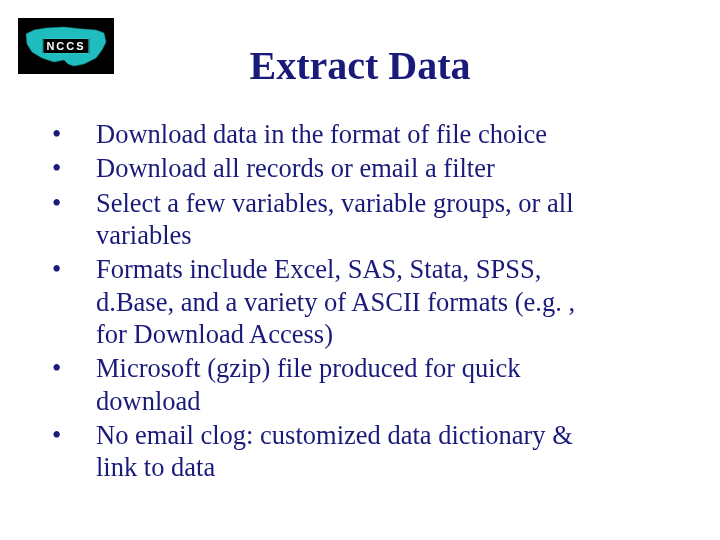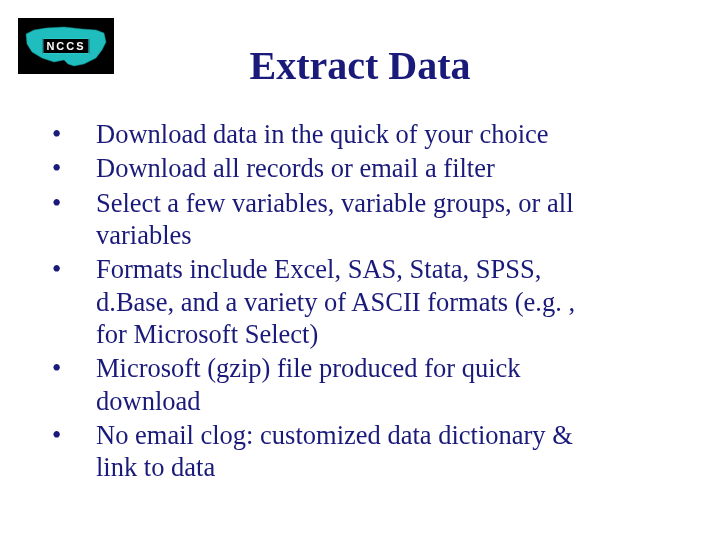--- a/index.html
+++ b/index.html
@@ -99,33 +99,33 @@
     </svg>
     <div class="label-bg">NCCS</div>
   </div>
 
   <div class="title">Extract Data</div>
 
   <div class="body">
     <ul class="bullets">
       <li>
         <span class="dot">•</span>
-        <span class="txt">Download data in the quick of your choice</span>
+        <span class="txt">Download data in the format of file choice</span>
       </li>
       <li>
         <span class="dot">•</span>
         <span class="txt">Download all records or email a filter</span>
       </li>
       <li>
         <span class="dot">•</span>
         <span class="txt">Select a few variables, variable groups, or all variables</span>
       </li>
       <li>
         <span class="dot">•</span>
-        <span class="txt">Formats include Excel, SAS, Stata, SPSS, d.Base, and a variety of ASCII formats (e.g. , for Microsoft Select)</span>
+        <span class="txt">Formats include Excel, SAS, Stata, SPSS, d.Base, and a variety of ASCII formats (e.g. , for Download Access)</span>
       </li>
       <li>
         <span class="dot">•</span>
         <span class="txt">Microsoft (gzip) file produced for quick download</span>
       </li>
       <li>
         <span class="dot">•</span>
         <span class="txt">No email clog:  customized data dictionary &amp; link to data</span>
       </li>
     </ul>

